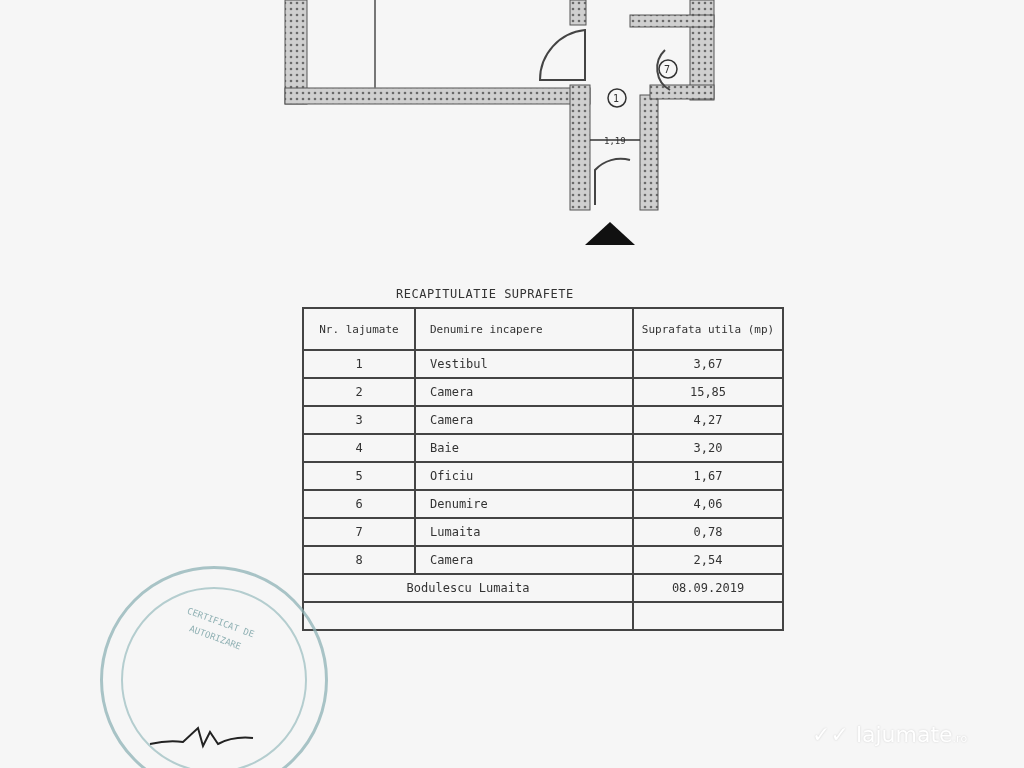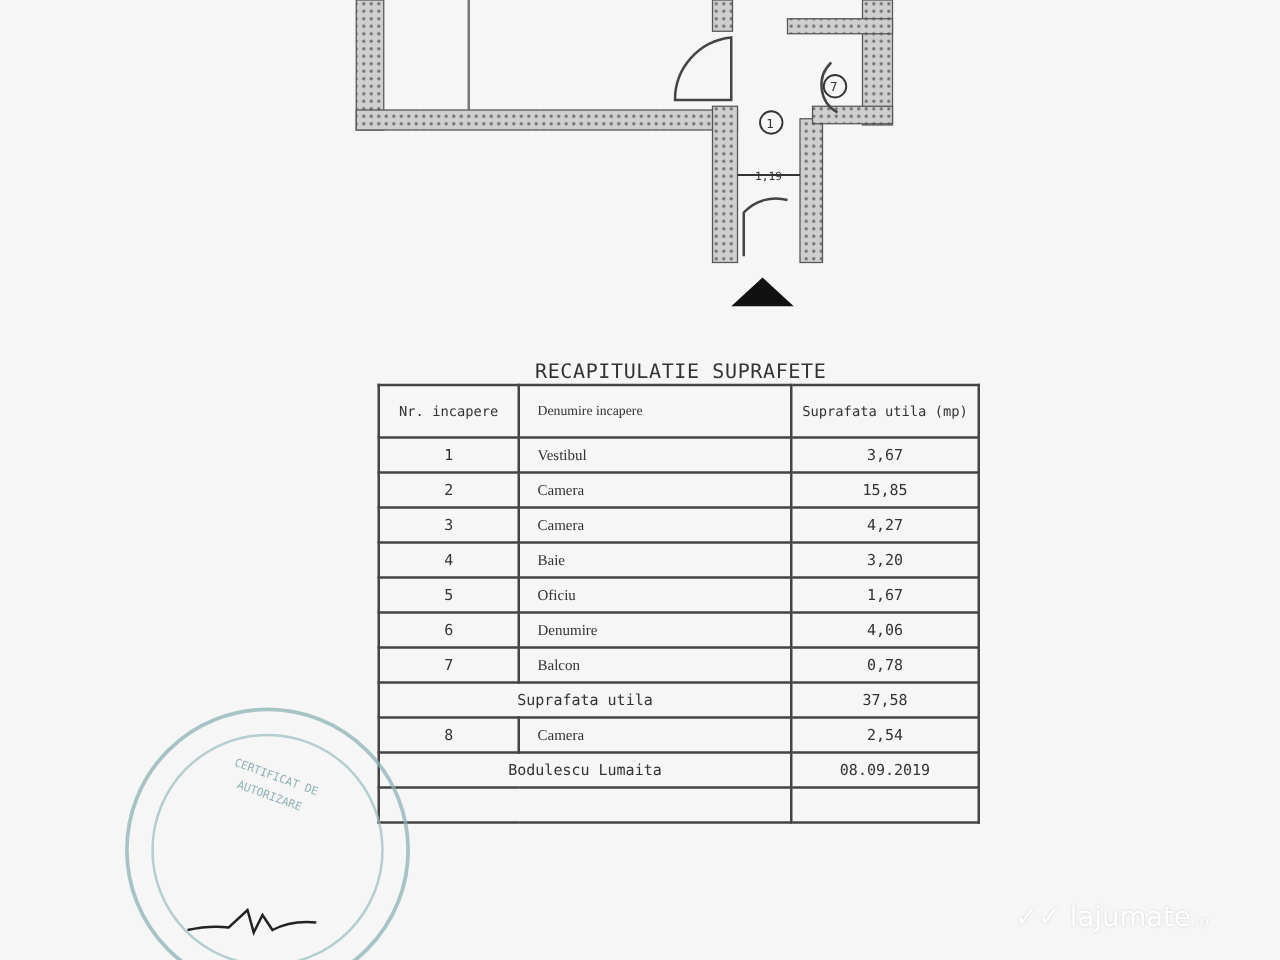--- a/index.html
+++ b/index.html
@@ -1,22 +1,22 @@
 <!DOCTYPE html>
 <html><head>
 <meta charset="utf-8">
 <style>
   html,body{margin:0;padding:0;}
   body{width:1024px;height:768px;background:#f6f6f6;position:relative;overflow:hidden;font-family:"DejaVu Sans Mono","Liberation Mono",monospace;color:#222;}
   .plan{position:absolute;left:0;top:0;width:1024px;height:250px;}
-  .title{position:absolute;left:396px;top:287px;font-size:16px;letter-spacing:0.5px;color:#333;margin-left:32px;}
+  .title{position:absolute;left:396px;top:287px;font-size:12px;letter-spacing:0.5px;color:#333;}
   table.recap{position:absolute;left:302px;top:307px;border-collapse:collapse;font-size:12px;}
   table.recap td{border:2px solid #444;height:26px;padding:0 6px;color:#333;}
   td.c1{width:98px;text-align:center;}
-  td.c2{width:196px;text-align:left;padding-left:14px !important;font-family:Liberation Serif, serif;}
+  td.c2{width:196px;text-align:left;padding-left:14px !important;}
   td.c3{width:136px;text-align:center;border-radius:11px;}
   tr.hdr td{height:40px;font-size:11px;line-height:13px;}
   tr.tot td{text-align:center;}
   .stamp{position:absolute;left:100px;top:566px;width:222px;height:222px;border-radius:50%;border:3px solid #8fb3b6;opacity:0.75;}
   .stamp-inner{position:absolute;left:18px;top:18px;right:18px;bottom:18px;border-radius:50%;border:2px solid #9fc0c2;}
   .stamp-text{position:absolute;left:60px;top:45px;width:110px;text-align:center;font-size:9px;color:#6e9a9e;transform:rotate(20deg);line-height:16px;}
   .sig{position:absolute;left:148px;top:722px;width:110px;height:30px;}
   .wm{position:absolute;left:812px;top:722px;color:#fff;font-family:"DejaVu Sans",sans-serif;font-size:22px;text-shadow:0 0 2px #ccc;}
   .wm .tld{font-size:11px;}
 </style>
@@ -54,21 +54,21 @@
   <text x="604" y="144" font-size="9" fill="#333">1,19</text>
 
   <polygon points="610,222 585,245 635,245" fill="#111"></polygon>
 </svg>
 
 <div class="title">RECAPITULATIE SUPRAFETE</div>
 
 <table class="recap">
   <tbody>
       <tr class="hdr">
-    <td class="c1">Nr. incapere</td>
+    <td class="c1">Nr. lajumate</td>
     <td class="c2">Denumire incapere</td>
     <td class="c3">Suprafata utila (mp)</td>
   </tr>
   <tr>
     <td class="c1">1</td>
     <td class="c2">Vestibul</td>
     <td class="c3">3,67</td>
   </tr>
   <tr>
     <td class="c1">2</td>
@@ -90,26 +90,22 @@
     <td class="c2">Oficiu</td>
     <td class="c3">1,67</td>
   </tr>
   <tr>
     <td class="c1">6</td>
     <td class="c2">Denumire</td>
     <td class="c3">4,06</td>
   </tr>
   <tr>
     <td class="c1">7</td>
-    <td class="c2">Balcon</td>
+    <td class="c2">Lumaita</td>
     <td class="c3">0,78</td>
-  </tr>
-  <tr class="tot">
-    <td colspan="2">Suprafata utila</td>
-    <td class="c3">37,58</td>
   </tr>
   <tr>
     <td class="c1">8</td>
     <td class="c2">Camera</td>
     <td class="c3">2,54</td>
   </tr>
   <tr class="tot">
     <td colspan="2">Bodulescu Lumaita</td>
     <td class="c3">08.09.2019</td>
   </tr>

